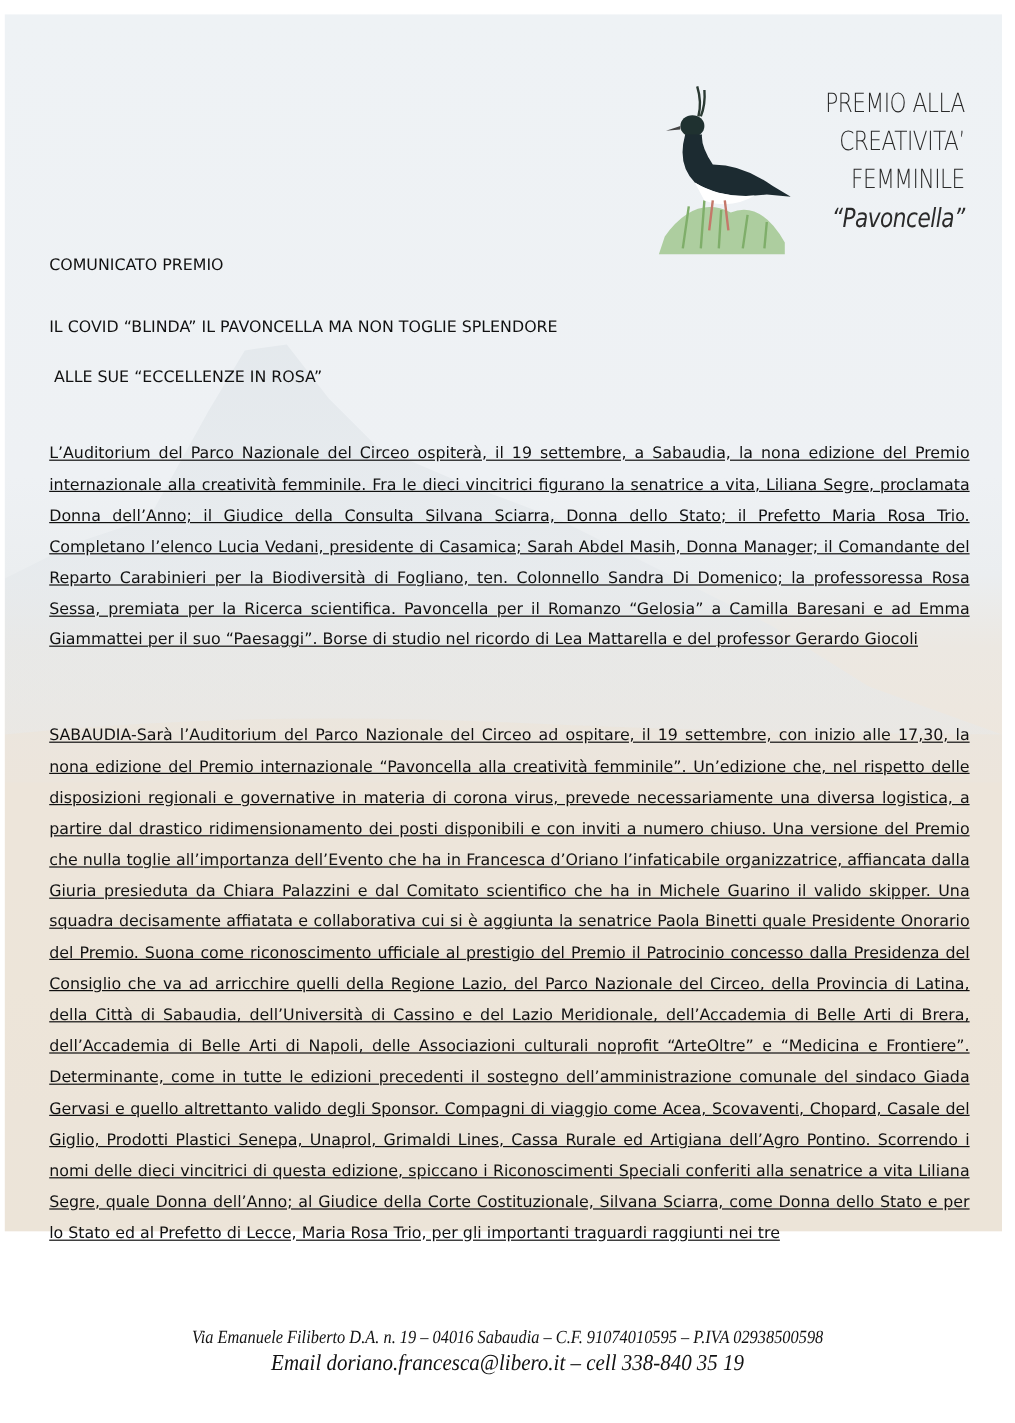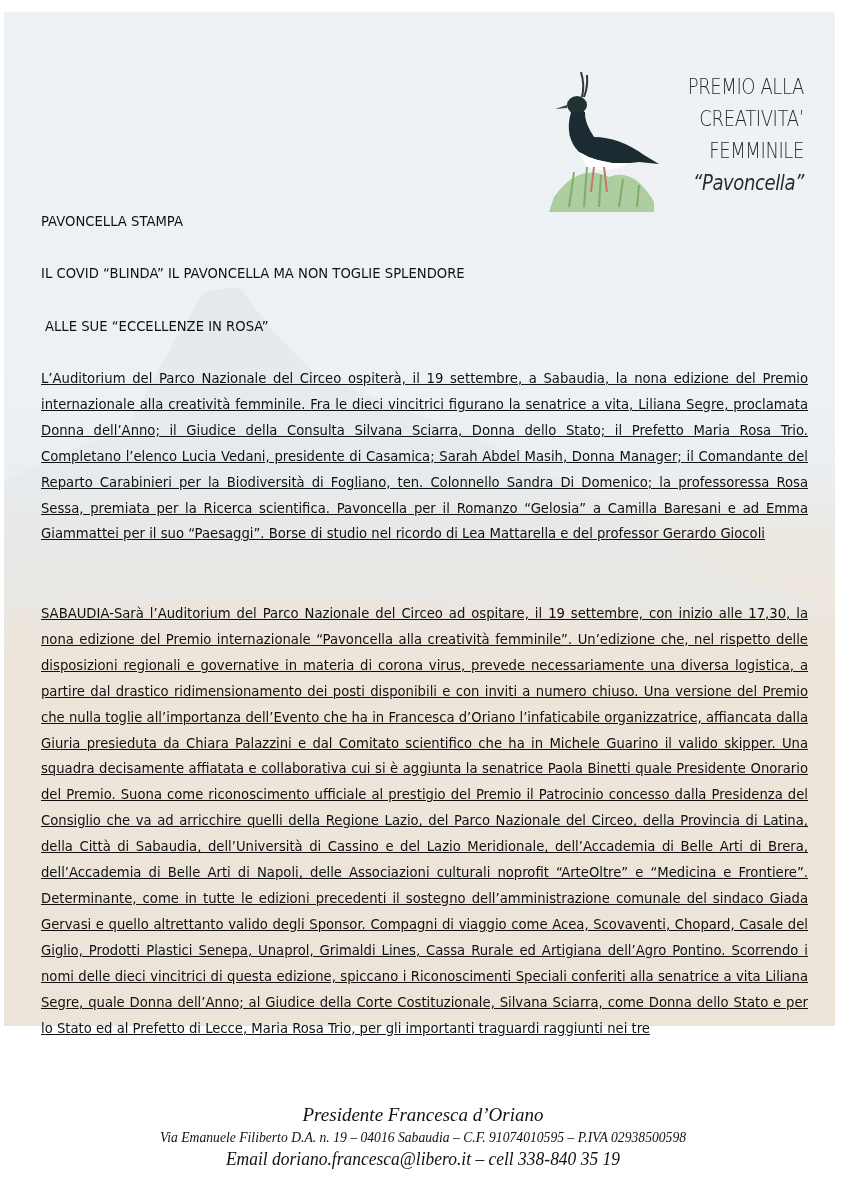--- a/index.html
+++ b/index.html
@@ -59,24 +59,23 @@
     <div class="logo-text">
       <div>PREMIO ALLA</div>
       <div>CREATIVITA’</div>
       <div>FEMMINILE</div>
       <div class="italic">“Pavoncella”</div>
     </div>
   </div>
 </div>
 
 <div class="doc">
-  <div class="hdr" style="top: 14px;">PAVONCELLA STAMPA</div>
+  <div class="hdr" style="top: 14px;">COMUNICATO PREMIO</div>
   <div class="hdr" style="top: 66px; text-align: center;">IL COVID “BLINDA” IL PAVONCELLA MA NON TOGLIE SPLENDORE</div>
-  <div class="hdr" style="top: 119px; left: 4px;">ALLE SUE “ECCELLENZE IN ROSA”</div>
+  <div class="hdr" style="top: 107px; left: 4px;">ALLE SUE “ECCELLENZE IN ROSA”</div>
   <div class="para" style="top: 166px;">L’Auditorium del Parco Nazionale del Circeo ospiterà, il 19 settembre,  a Sabaudia, la nona edizione del Premio internazionale alla creatività femminile. Fra le dieci vincitrici figurano la senatrice a vita, Liliana Segre, proclamata Donna dell’Anno; il  Giudice della Consulta Silvana Sciarra, Donna dello Stato; il  Prefetto Maria Rosa Trio. Completano l’elenco Lucia Vedani, presidente di Casamica;  Sarah Abdel Masih, Donna Manager; il Comandante del Reparto Carabinieri per la Biodiversità di Fogliano, ten. Colonnello Sandra Di Domenico; la professoressa Rosa Sessa, premiata per la Ricerca scientifica. Pavoncella per il Romanzo “Gelosia” a Camilla Baresani e ad Emma Giammattei per il suo “Paesaggi”. Borse di studio nel ricordo di Lea Mattarella e del professor Gerardo Giocoli</div>
   <div class="para" style="top: 401px;">SABAUDIA-Sarà l’Auditorium del Parco Nazionale del Circeo ad ospitare, il 19 settembre, con inizio alle 17,30, la nona edizione del Premio internazionale “Pavoncella alla creatività femminile”. Un’edizione che, nel rispetto delle disposizioni regionali e governative in materia di corona virus, prevede necessariamente una diversa logistica, a partire dal drastico ridimensionamento dei posti disponibili e con inviti a numero chiuso. Una versione del Premio  che nulla toglie all’importanza dell’Evento che ha in Francesca d’Oriano l’infaticabile organizzatrice, affiancata dalla Giuria presieduta da Chiara Palazzini e dal Comitato scientifico che ha in Michele Guarino il valido skipper. Una squadra decisamente affiatata e collaborativa cui si è aggiunta la senatrice Paola Binetti quale Presidente Onorario del Premio.  Suona come riconoscimento ufficiale al prestigio del  Premio  il Patrocinio concesso dalla Presidenza del Consiglio che va ad arricchire  quelli della Regione Lazio, del Parco Nazionale del Circeo, della Provincia di Latina, della Città di Sabaudia, dell’Università di Cassino e del Lazio Meridionale, dell’Accademia di Belle Arti di Brera, dell’Accademia di Belle Arti di Napoli, delle Associazioni culturali noprofit  “ArteOltre” e “Medicina e Frontiere”. Determinante, come in tutte le edizioni precedenti il sostegno dell’amministrazione comunale del sindaco Giada Gervasi e quello altrettanto valido degli Sponsor. Compagni di viaggio come Acea, Scovaventi, Chopard, Casale del Giglio, Prodotti Plastici Senepa, Unaprol, Grimaldi Lines, Cassa Rurale ed Artigiana dell’Agro Pontino. Scorrendo i nomi delle dieci vincitrici di questa edizione, spiccano i Riconoscimenti Speciali conferiti alla senatrice a vita Liliana Segre, quale Donna dell’Anno; al Giudice della Corte Costituzionale, Silvana Sciarra, come Donna dello Stato e per lo Stato ed al Prefetto di Lecce, Maria Rosa Trio, per gli importanti traguardi raggiunti nei tre</div>
 </div>
 
 <div class="footer">
-  <div class="f1">Presidente Francesca d’Oriano</div>
   <div class="f2">Via Emanuele Filiberto D.A. n. 19 – 04016 Sabaudia – C.F. 91074010595 – P.IVA 02938500598</div>
   <div class="f3">Email doriano.francesca@libero.it – cell 338-840 35 19</div>
 </div>
 
 </body></html>

